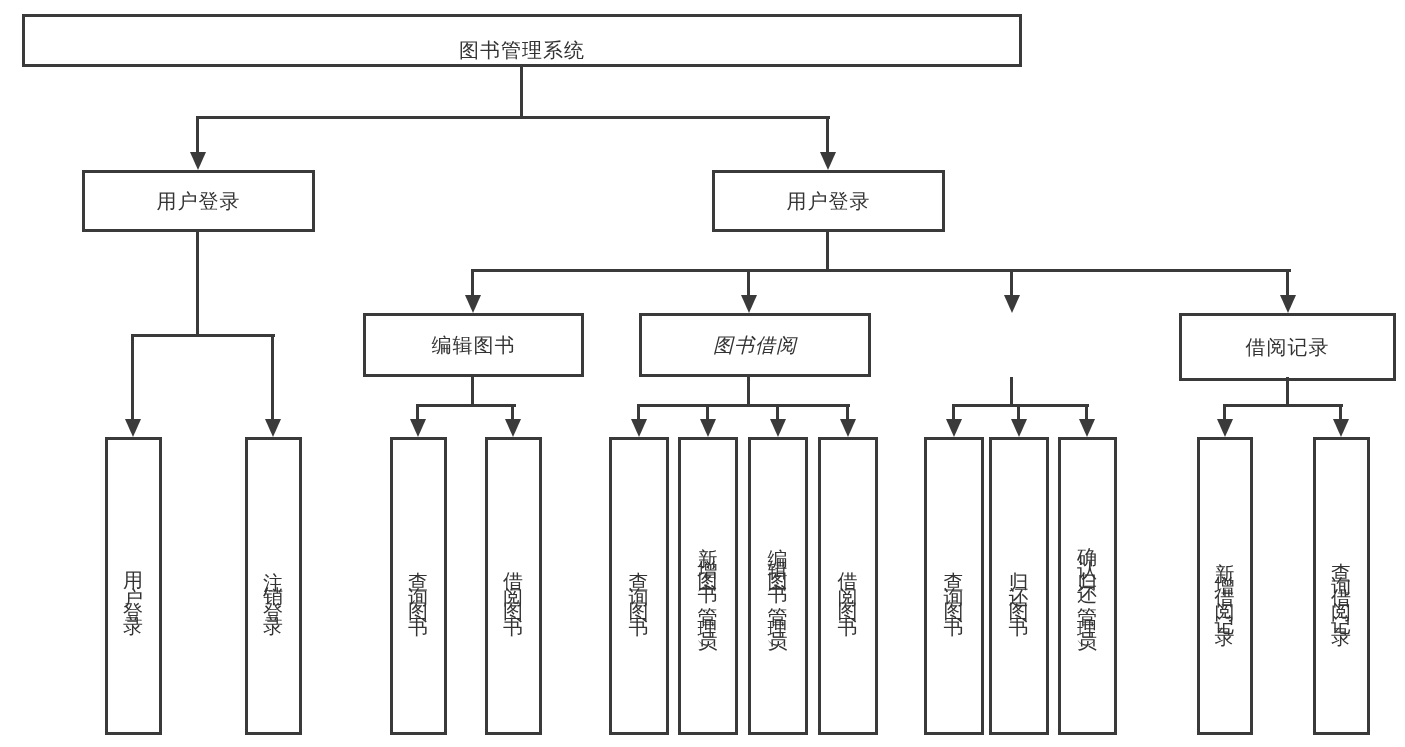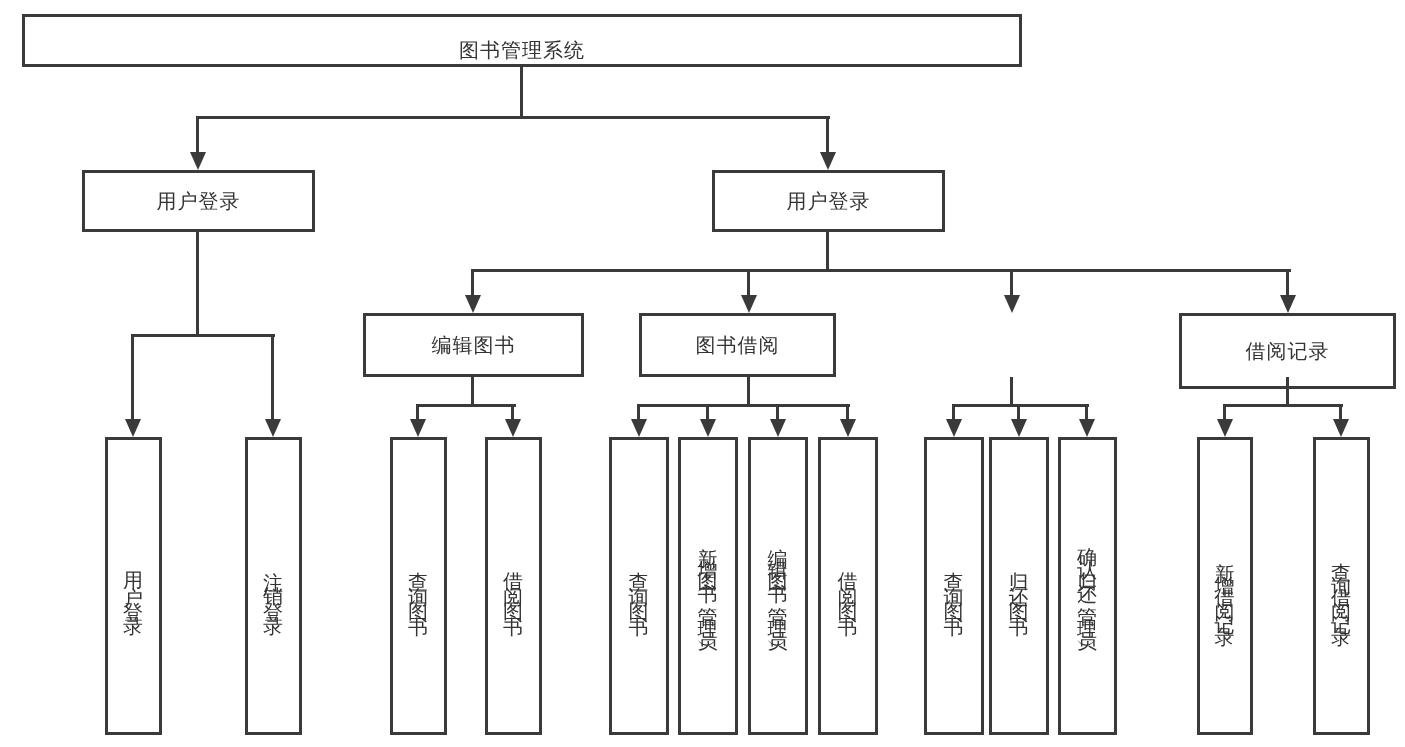--- a/index.html
+++ b/index.html
@@ -97,24 +97,24 @@
   <div class="vline" style="left:747px; top:269px; height:28px;"></div>
   <div class="tri" style="left:741px; top:295px;"></div>
   <div class="vline" style="left:1010px; top:269px; height:28px;"></div>
   <div class="tri" style="left:1004px; top:295px;"></div>
   <div class="vline" style="left:1286px; top:269px; height:28px;"></div>
   <div class="tri" style="left:1280px; top:295px;"></div>
 
   <div class="box" style="left:363px; top:313px; width:221px; height:64px;">
     <span>编辑图书</span>
   </div>
-  <div class="box" style="left:639px; top:313px; width:197px; height:64px;">
+  <div class="box" style="left:639px; top:313px; width:232px; height:64px;font-style:italic;">
     <span>图书借阅</span>
   </div>
-  <div class="box" style="left:1179px; top:313px; width:217px; height:76px;justify-content:center;">
+  <div class="box" style="left:1179px; top:313px; width:217px; height:68px;justify-content:center;">
     <span>借阅记录</span>
   </div>
 
   <div class="vline" style="left:471px; top:377px; height:30px;"></div>
   <div class="hline" style="left:417px; top:404px; width:99px;"></div>
   <div class="vline" style="left:416px; top:404px; height:17px;"></div>
   <div class="tri" style="left:410px; top:419px;"></div>
   <div class="vline" style="left:511px; top:404px; height:17px;"></div>
   <div class="tri" style="left:505px; top:419px;"></div>
 

